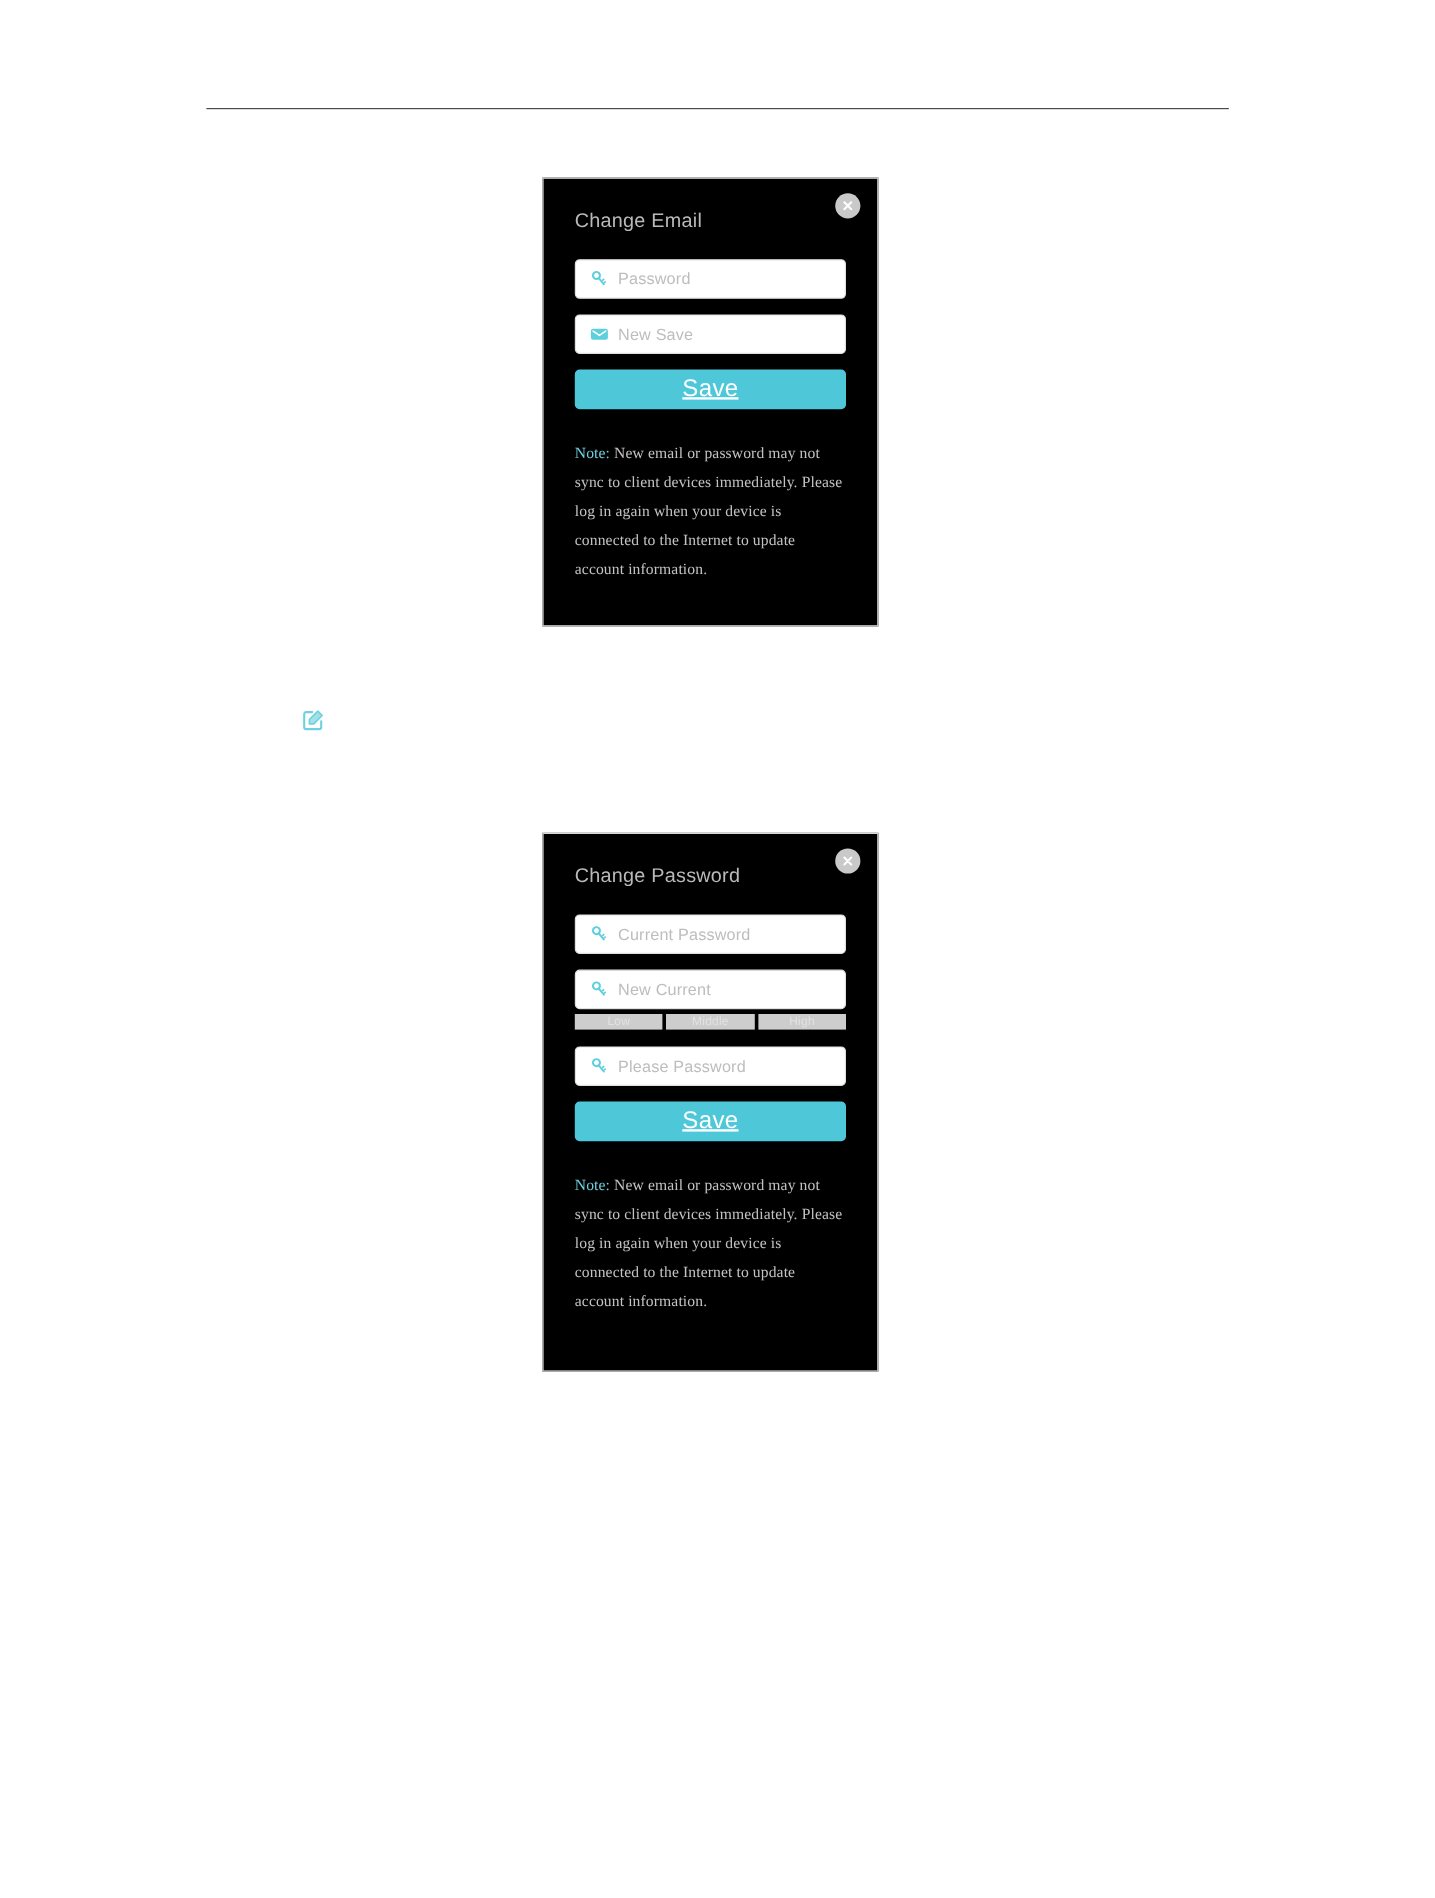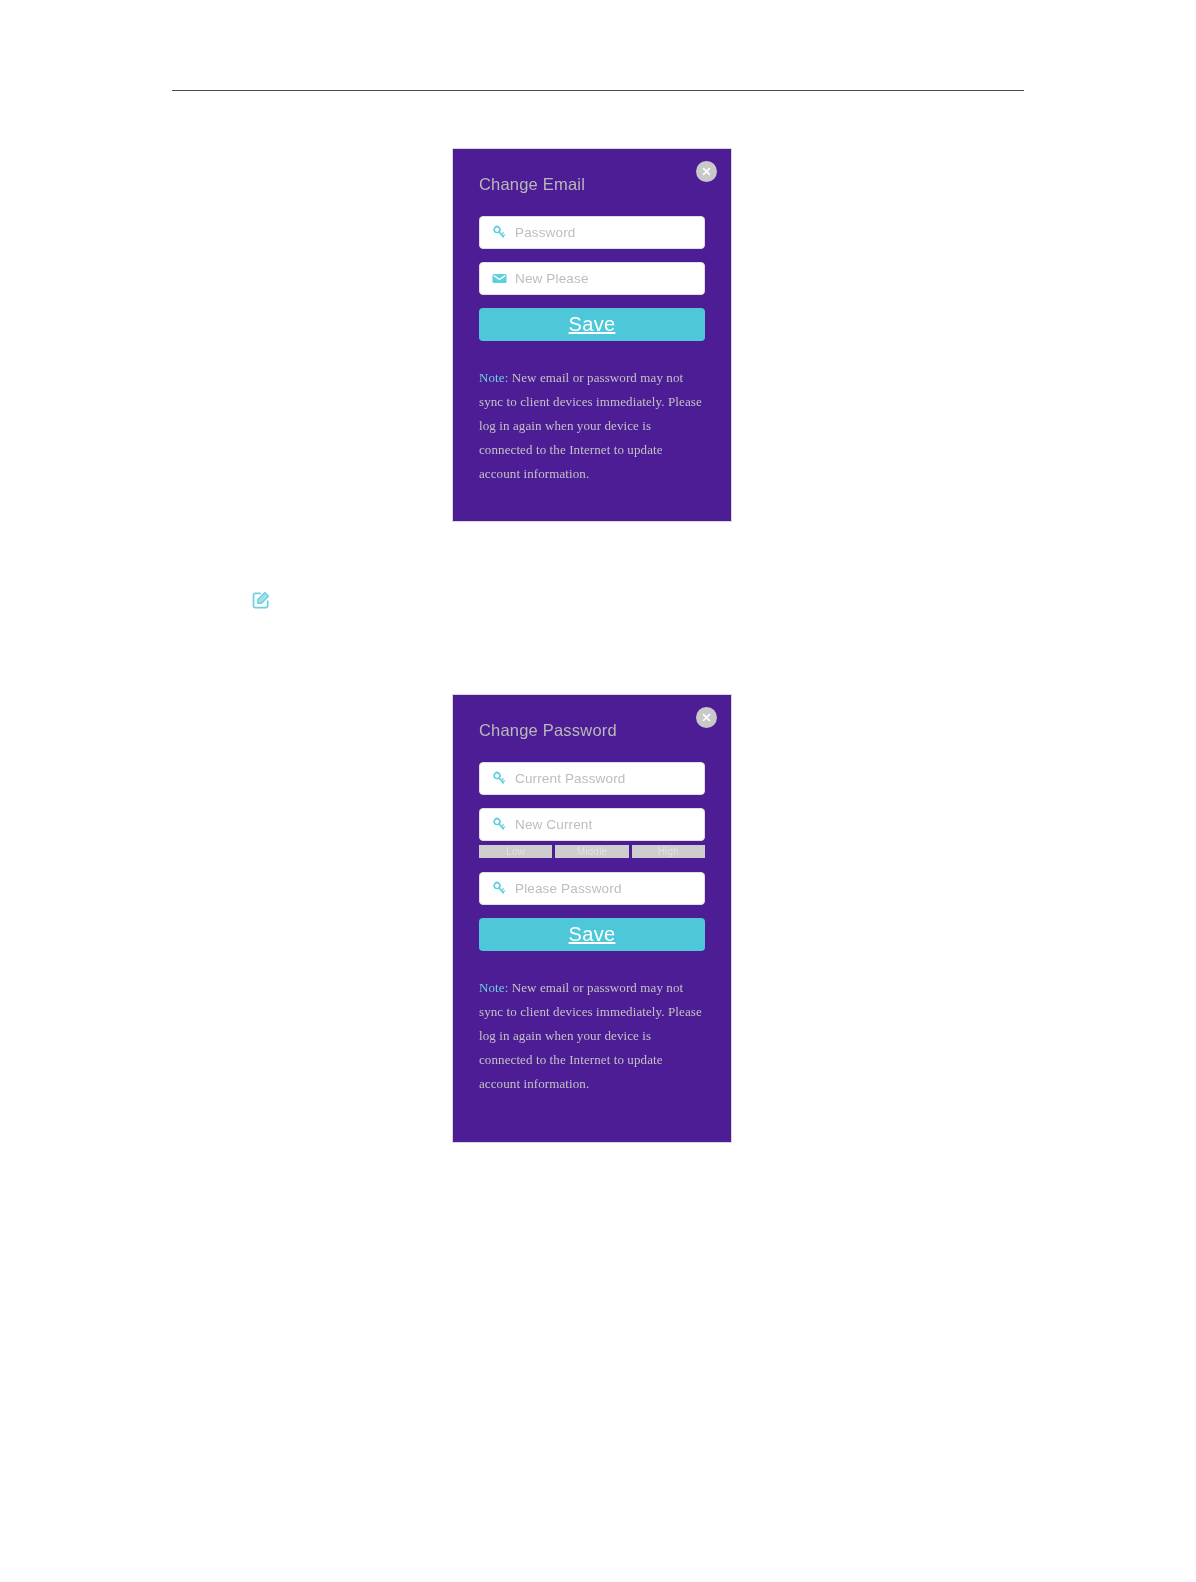--- a/index.html
+++ b/index.html
@@ -22,21 +22,21 @@
     top: 90px;
     width: 852px;
     height: 0;
     border-top: 1.6px solid #4a4a4a;
   }
 
   
   .dialog {
     position: absolute;
     width: 280px;
-    background: #4c1d95;
+    background: #000000;
     border: 1px solid #d8d8d8;
     box-sizing: border-box;
   }
   #dialog-change-email   { left: 452px; top: 148px;  height: 374px; }
   #dialog-change-password{ left: 452px; top: 694px;  height: 449px; }
 
   .dialog-inner {
     position: relative;
     padding: 26px 26px 0 26px;
     height: 100%;
@@ -183,21 +183,21 @@
       <span class="ftext">Password</span>
     </div>
 
     <div class="field">
       <span class="ficon">
         <svg width="17" height="17" viewBox="0 0 24 24">
           <rect x="2" y="5.5" width="20" height="13" rx="2.6" fill="#5ecfdd"></rect>
           <path d="M4.6 8.3 L12 13.4 L19.4 8.3" fill="none" stroke="#ffffff" stroke-width="1.9" stroke-linecap="round" stroke-linejoin="round"></path>
         </svg>
       </span>
-      <span class="ftext">New Please</span>
+      <span class="ftext">New Save</span>
     </div>
 
     <button class="save-btn">Save</button>
 
     <p class="note">
       <span class="note-label">Note:</span><span> New email or password may not sync to client devices immediately. Please log in again when your device is connected to the Internet to update account information.</span>
     </p>
   </div>
 </div>
 

